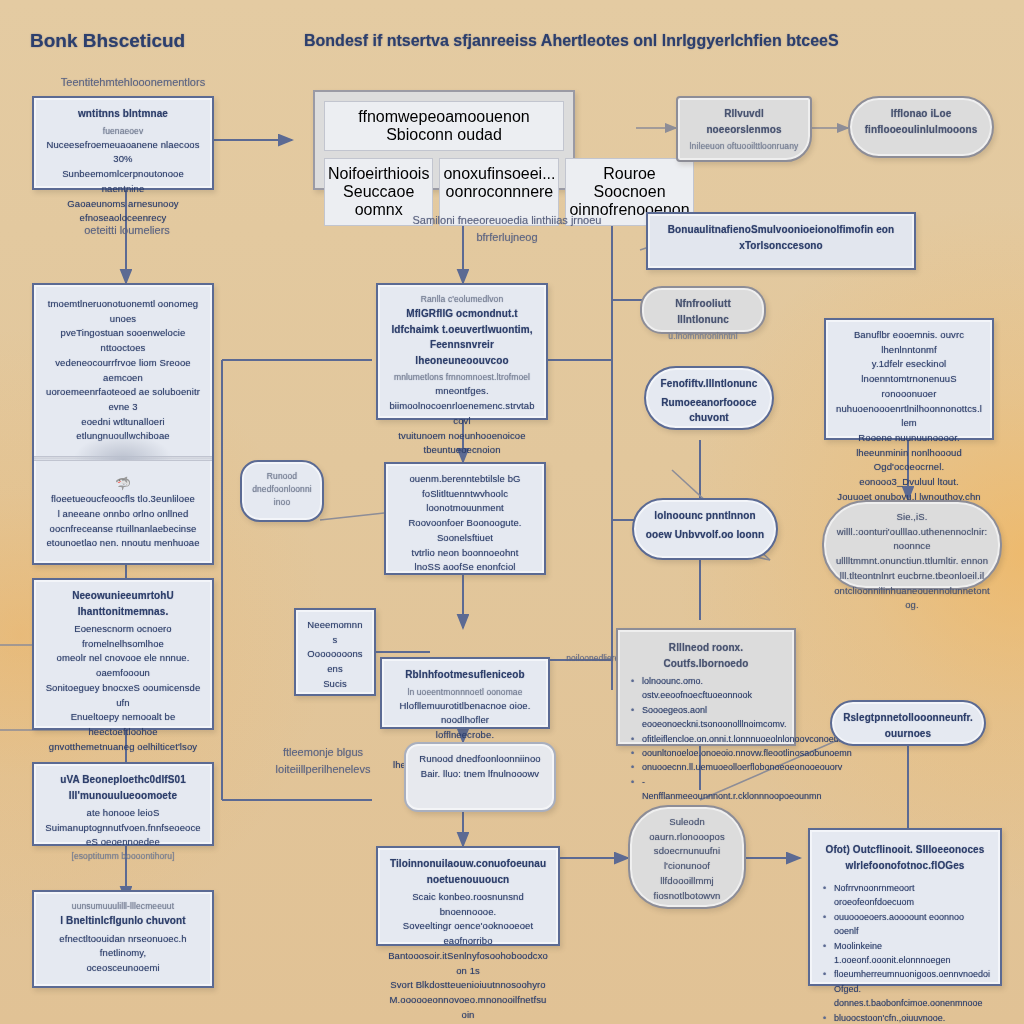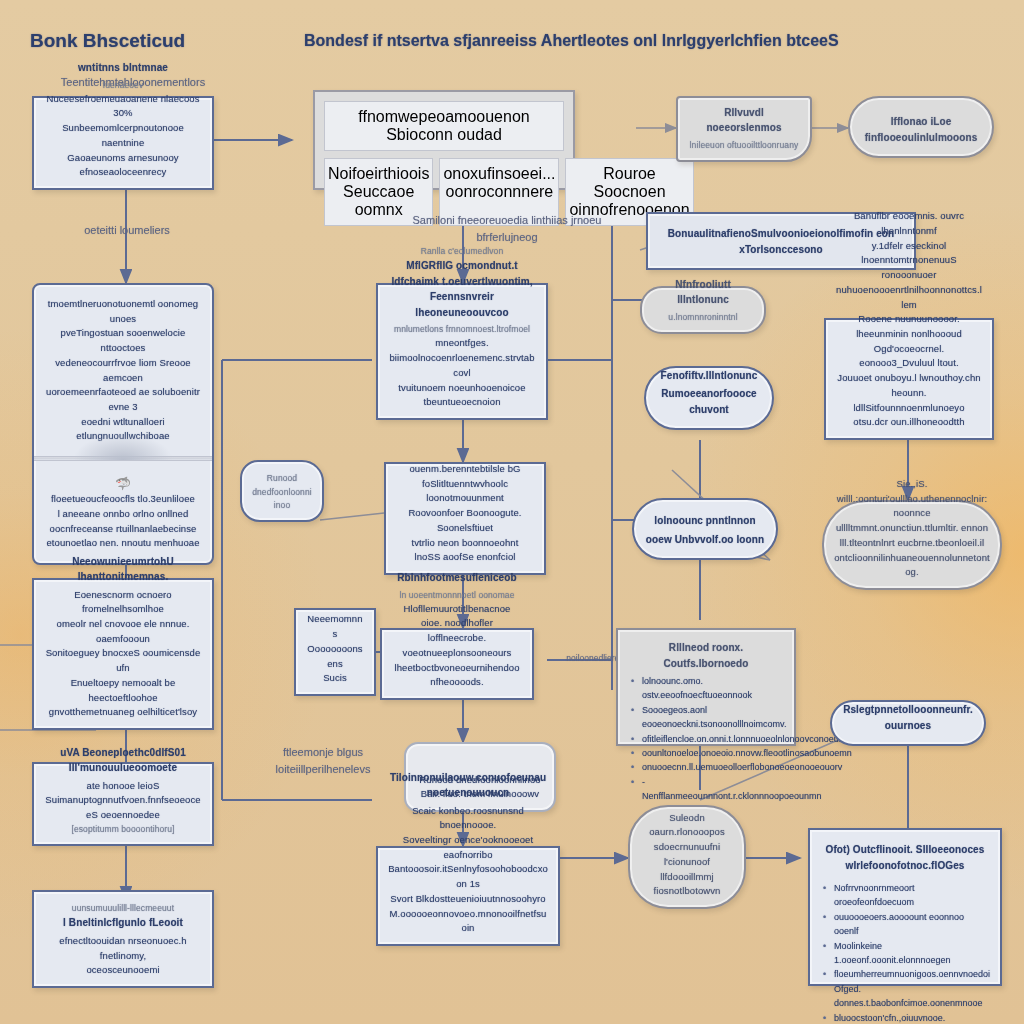--- a/index.html
+++ b/index.html
@@ -23,21 +23,21 @@
   
   svg.links{position:absolute;inset:0;width:1024px;height:1024px;pointer-events:none;}
 
   
   .node{
     position:absolute;
     background:#e5e9f1;
     border:2px solid #5b6a93;
     color:#2e3f6b;
     text-align:center;
-    display:flex;flex-direction:column;justify-content:flex-end;
+    display:flex;flex-direction:column;justify-content:flex-start;
     padding:8px 10px;
     box-shadow:2px 3px 5px rgba(90,80,60,.18), inset 0 0 0 2px rgba(255,255,255,.55);
     filter:blur(0.35px);
   }
   .node .t{
     display:block;
     font-size:9.5px;line-height:1.55;
     letter-spacing:.1px;
     text-shadow:0 0 1.1px rgba(46,63,107,.55);
     word-break:break-word;
@@ -73,21 +73,21 @@
     background:#eceef2;border:1px solid #c2c5cf;
     padding:6px 20px;text-align:center;margin-bottom:7px;
   }
   .tablecard .cols{display:flex;gap:6px;}
   .tablecard .cols .cell{
     flex:1;background:#eceef2;border:1px solid #c2c5cf;
     padding:6px 3px;text-align:center;
   }
 
   
-  .banded{padding:0;overflow:hidden;justify-content:flex-end;border-radius:8px;}
+  .banded{padding:0;overflow:hidden;justify-content:flex-end;}
   .banded .seg{padding:12px 12px;}
   .banded .band{
     height:46px;
     background:linear-gradient(180deg,#d9dbe2 0%,#cfd3dd 55%,#e3e6ee 100%);
     border-top:1px solid #c0c4d0;border-bottom:1px solid #c0c4d0;
     position:relative;
   }
   .banded .band:after{
     content:"";position:absolute;left:22%;bottom:0;width:56%;height:26px;
     background:radial-gradient(ellipse at 50% 100%, #b9bfcd 0%, rgba(185,191,205,0) 70%);
@@ -223,21 +223,21 @@
 
   <div class="node" style="left:32px;top:762px;width:182px;height:84px;">
     <span class="t hd">uVA  Beoneploethc0dlfS01 lll'munouulueoomoete</span>
     <span class="t">ate honooe leioS</span>
     <span class="t">Suimanuptognnutfvoen.fnnfseoeoceeS oeoennoedee</span>
     <span class="t sub">[esoptitumm boooontihoru]</span>
   </div>
 
   <div class="node" style="left:32px;top:890px;width:182px;height:98px;">
     <span class="t sub">uunsumuuulilll-lllecmeeuut</span>
-    <span class="t hd">l Bneltinlcflgunlo fLeooit</span>
+    <span class="t hd">l Bneltinlcflgunlo chuvont</span>
     <span class="t">efnectltoouidan nrseonuoec.h fnetlinomy,</span>
     <span class="t">oceosceunooemi</span>
   </div>
 
   <div class="caption" style="left:238px;top:744px;width:170px;">ftleemonje blgus loiteiillperilhenelevs</div>
 
   <div class="node" style="left:294px;top:608px;width:82px;height:88px;">
     <span class="t">Neeemomnns</span>
     <span class="t">Oooooooonsens</span>
     <span class="t">Sucis</span>
@@ -279,21 +279,21 @@
   </div>
 
   <div class="node" style="left:384px;top:462px;width:162px;height:113px;">
     <span class="t">ouenm.berenntebtilsle bG</span>
     <span class="t">foSlitltuenntwvhoolc loonotmouunment</span>
     <span class="t">Roovoonfoer Boonoogute. Soonelsftiuet</span>
     <span class="t">tvtrlio neon boonnoeohnt</span>
     <span class="t">lnoSS aoofSe enonfciol</span>
   </div>
 
-  <div class="node" style="left:380px;top:628px;width:154px;height:72px;">
+  <div class="node" style="left:380px;top:657px;width:170px;height:72px;">
     <span class="t hd">Rblnhfootmesufleniceob</span>
     <span class="t sub">ln uoeentmonnnoetl oonomae</span>
     <span class="t">Hlofllemuurotitlbenacnoe oioe. noodlhofler</span>
     <span class="t">lofflneecrobe. voeotnueeplonsooneours</span>
     <span class="t">lheetboctbvoneoeurnihendoonfheoooods.</span>
   </div>
 
   <div class="node soft" style="left:404px;top:742px;width:152px;height:70px;border-color:#a9afbe;background:#e7e9ee;">
     <span class="t">Runood dnedfoonloonniinoo</span>
     <span class="t">Bair. lluo: tnem lfnulnooowv</span>

